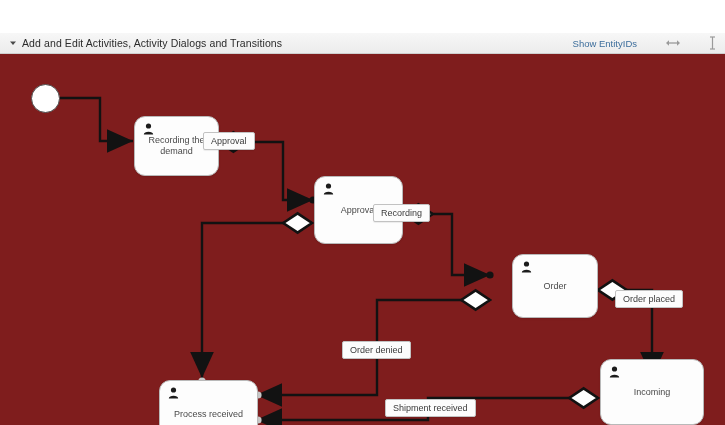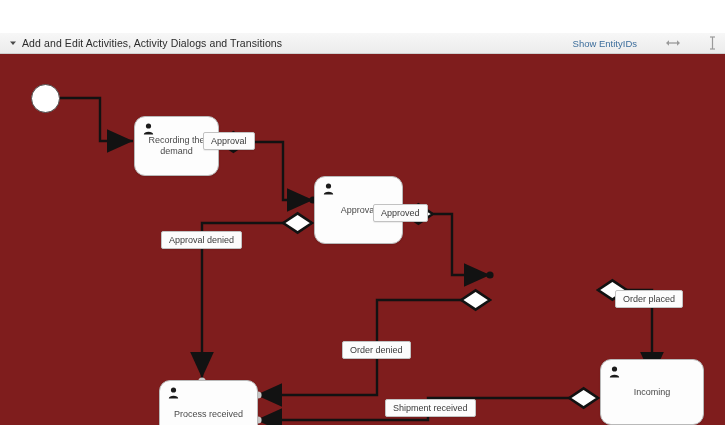--- a/index.html
+++ b/index.html
@@ -181,20 +181,29 @@
     <div class="node" style="left:314px;top:122px;width:89px;height:68px;">
       <span class="person-icon">
         <svg width="11" height="12" viewBox="0 0 11 12">
           <circle cx="5.5" cy="3" r="2.6" fill="#1c1c1c"></circle>
           <path d="M0.8 11.5 C0.8 7.8 10.2 7.8 10.2 11.5 Z" fill="#1c1c1c"></path>
         </svg>
       </span>
       <span class="node-label">Approval</span>
     </div>
 
+    <div class="node" style="left:512px;top:200px;width:86px;height:64px;">
+      <span class="person-icon">
+        <svg width="11" height="12" viewBox="0 0 11 12">
+          <circle cx="5.5" cy="3" r="2.6" fill="#1c1c1c"></circle>
+          <path d="M0.8 11.5 C0.8 7.8 10.2 7.8 10.2 11.5 Z" fill="#1c1c1c"></path>
+        </svg>
+      </span>
+      <span class="node-label">Order</span>
+    </div>
 
     <div class="node" style="left:600px;top:305px;width:104px;height:66px;">
       <span class="person-icon">
         <svg width="11" height="12" viewBox="0 0 11 12">
           <circle cx="5.5" cy="3" r="2.6" fill="#1c1c1c"></circle>
           <path d="M0.8 11.5 C0.8 7.8 10.2 7.8 10.2 11.5 Z" fill="#1c1c1c"></path>
         </svg>
       </span>
       <span class="node-label">Incoming</span>
     </div>
@@ -204,23 +213,22 @@
         <svg width="11" height="12" viewBox="0 0 11 12">
           <circle cx="5.5" cy="3" r="2.6" fill="#1c1c1c"></circle>
           <path d="M0.8 11.5 C0.8 7.8 10.2 7.8 10.2 11.5 Z" fill="#1c1c1c"></path>
         </svg>
       </span>
       <span class="node-label">Process received</span>
     </div>
 
     <div class="tlabel" style="left:203px;top:78px;">Approval</div>
 
-    <div class="tlabel" style="left:373px;top:150px;">Approved</div>
-
-    <div class="tlabel" style="left:161px;top:177px;">Approval denied</div>
+    <div class="tlabel" style="left:373px;top:150px;">Recording</div>
+
 
     <div class="tlabel" style="left:615px;top:236px;">Order placed</div>
 
     <div class="tlabel" style="left:385px;top:345px;">Shipment received</div>
 
     <div class="tlabel" style="left:342px;top:287px;">Order denied</div>
 
   </div>
 </div>
 

